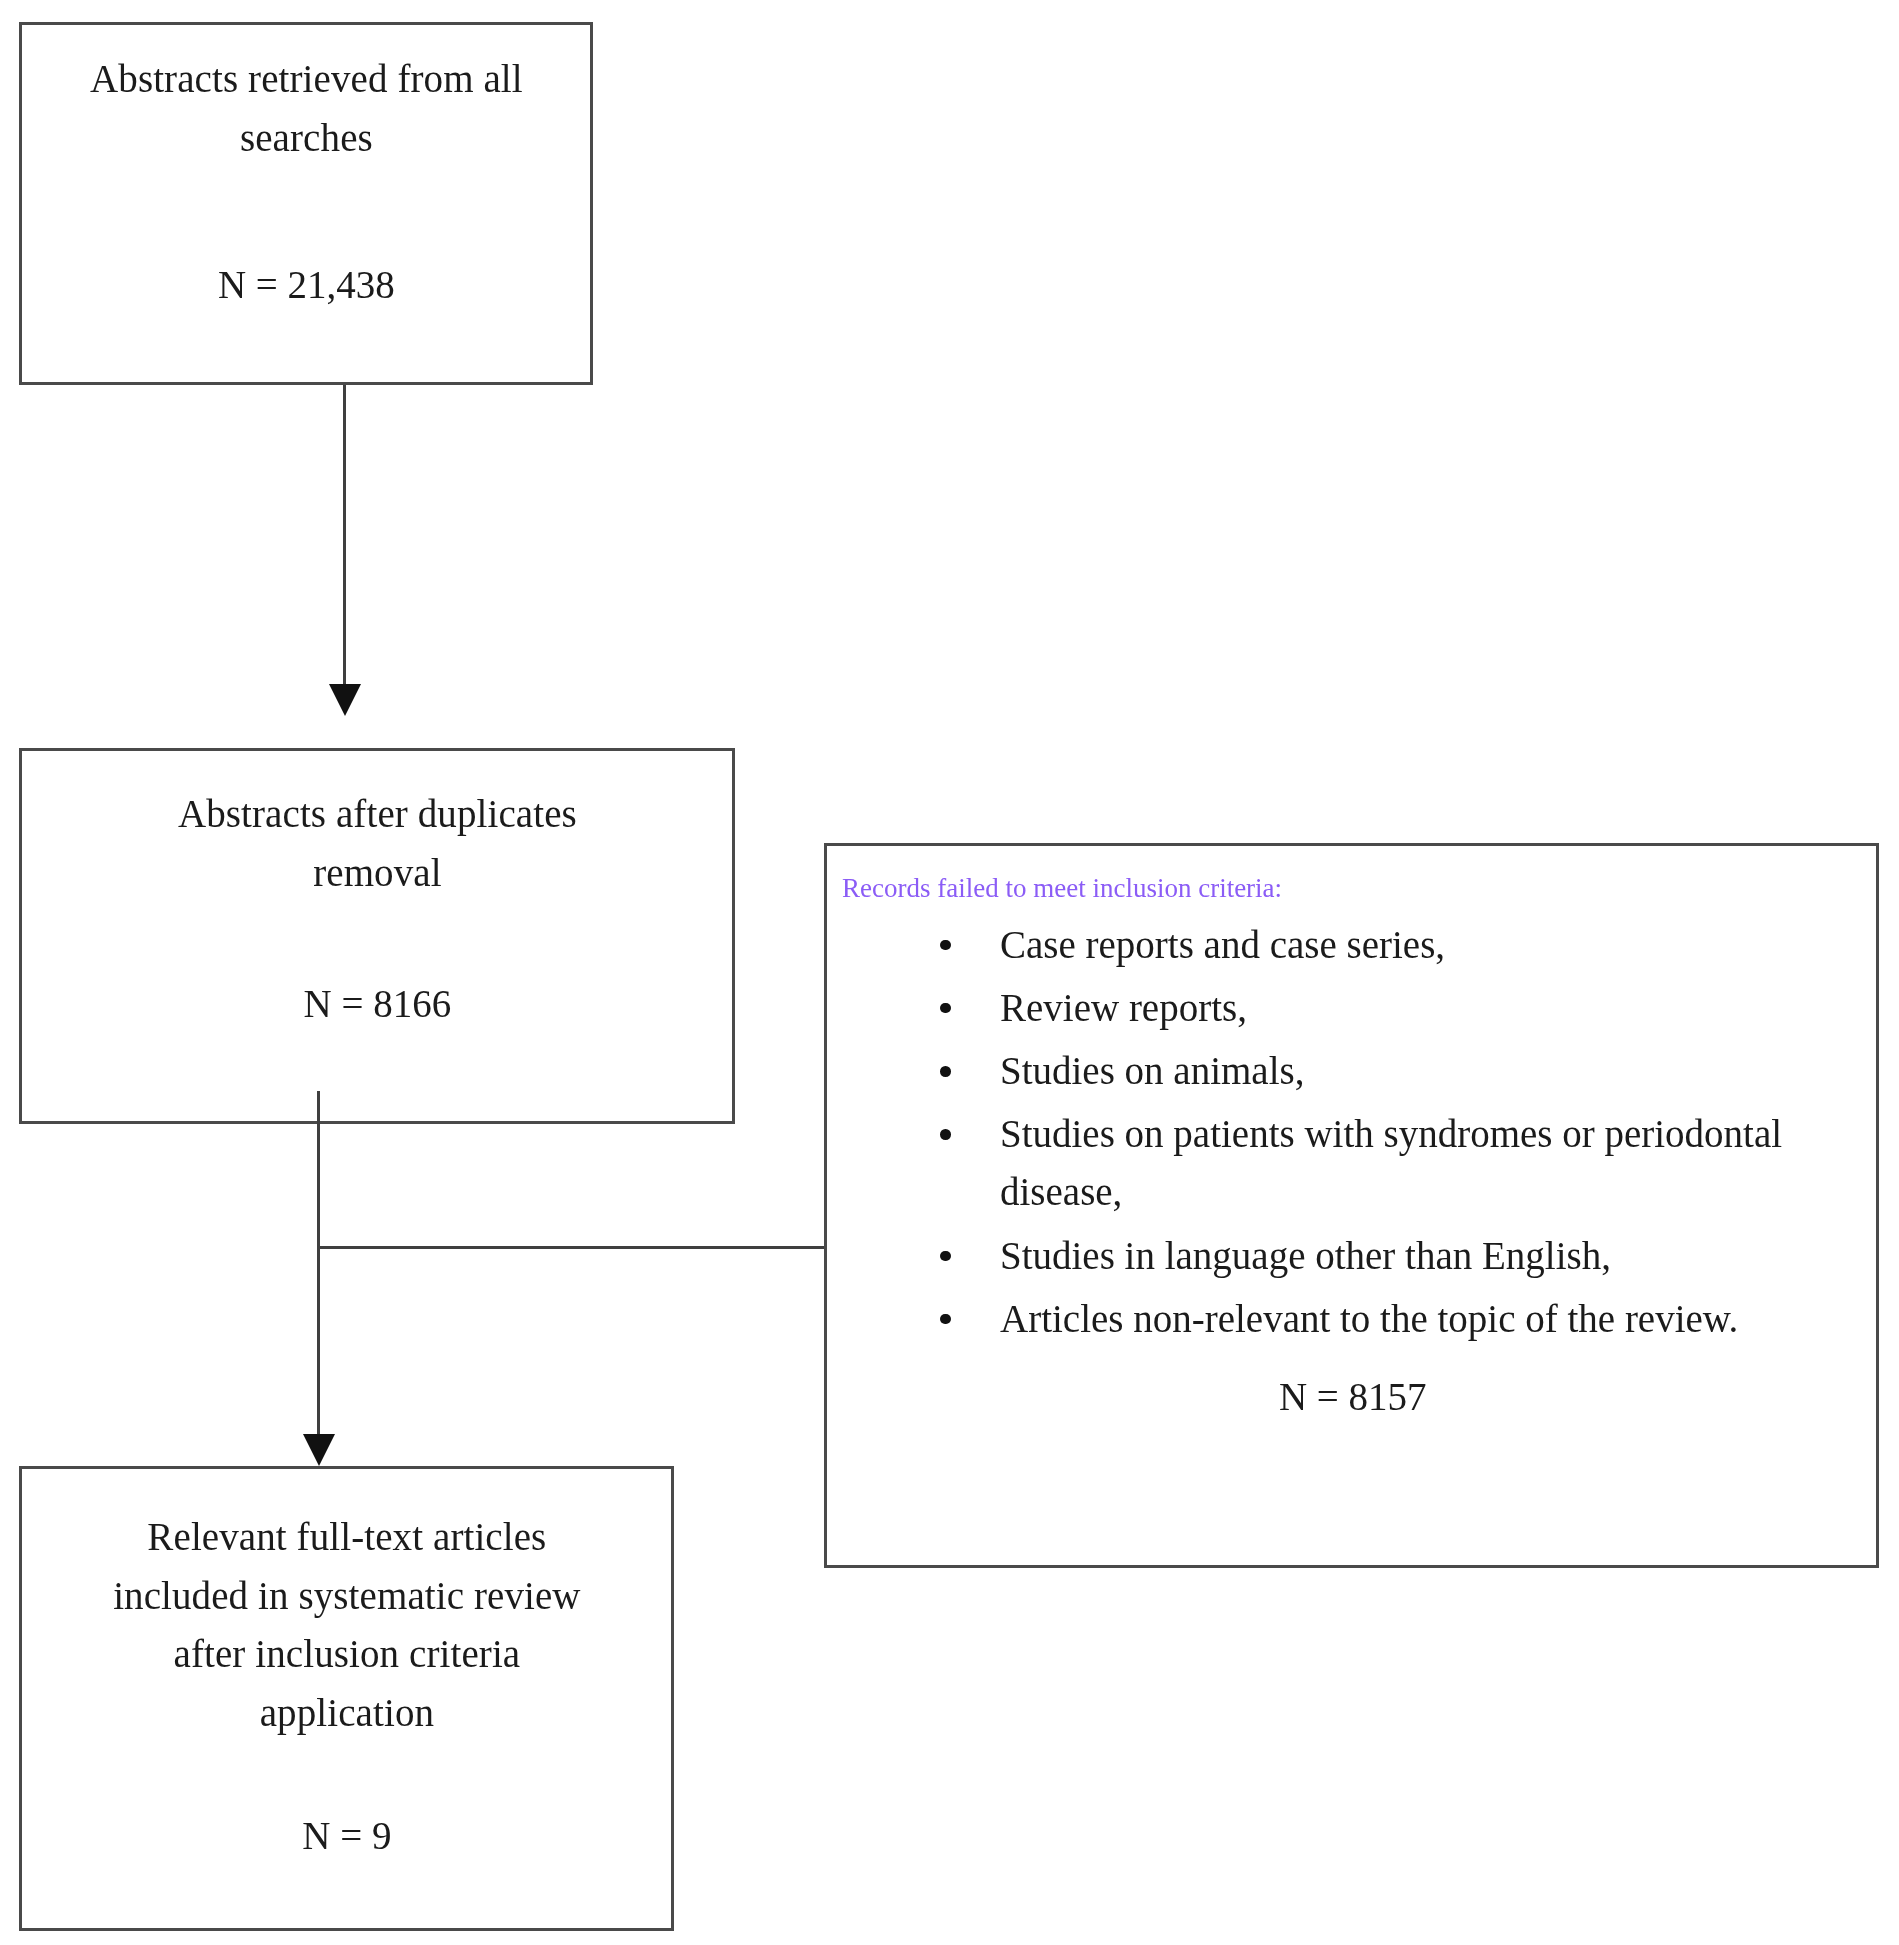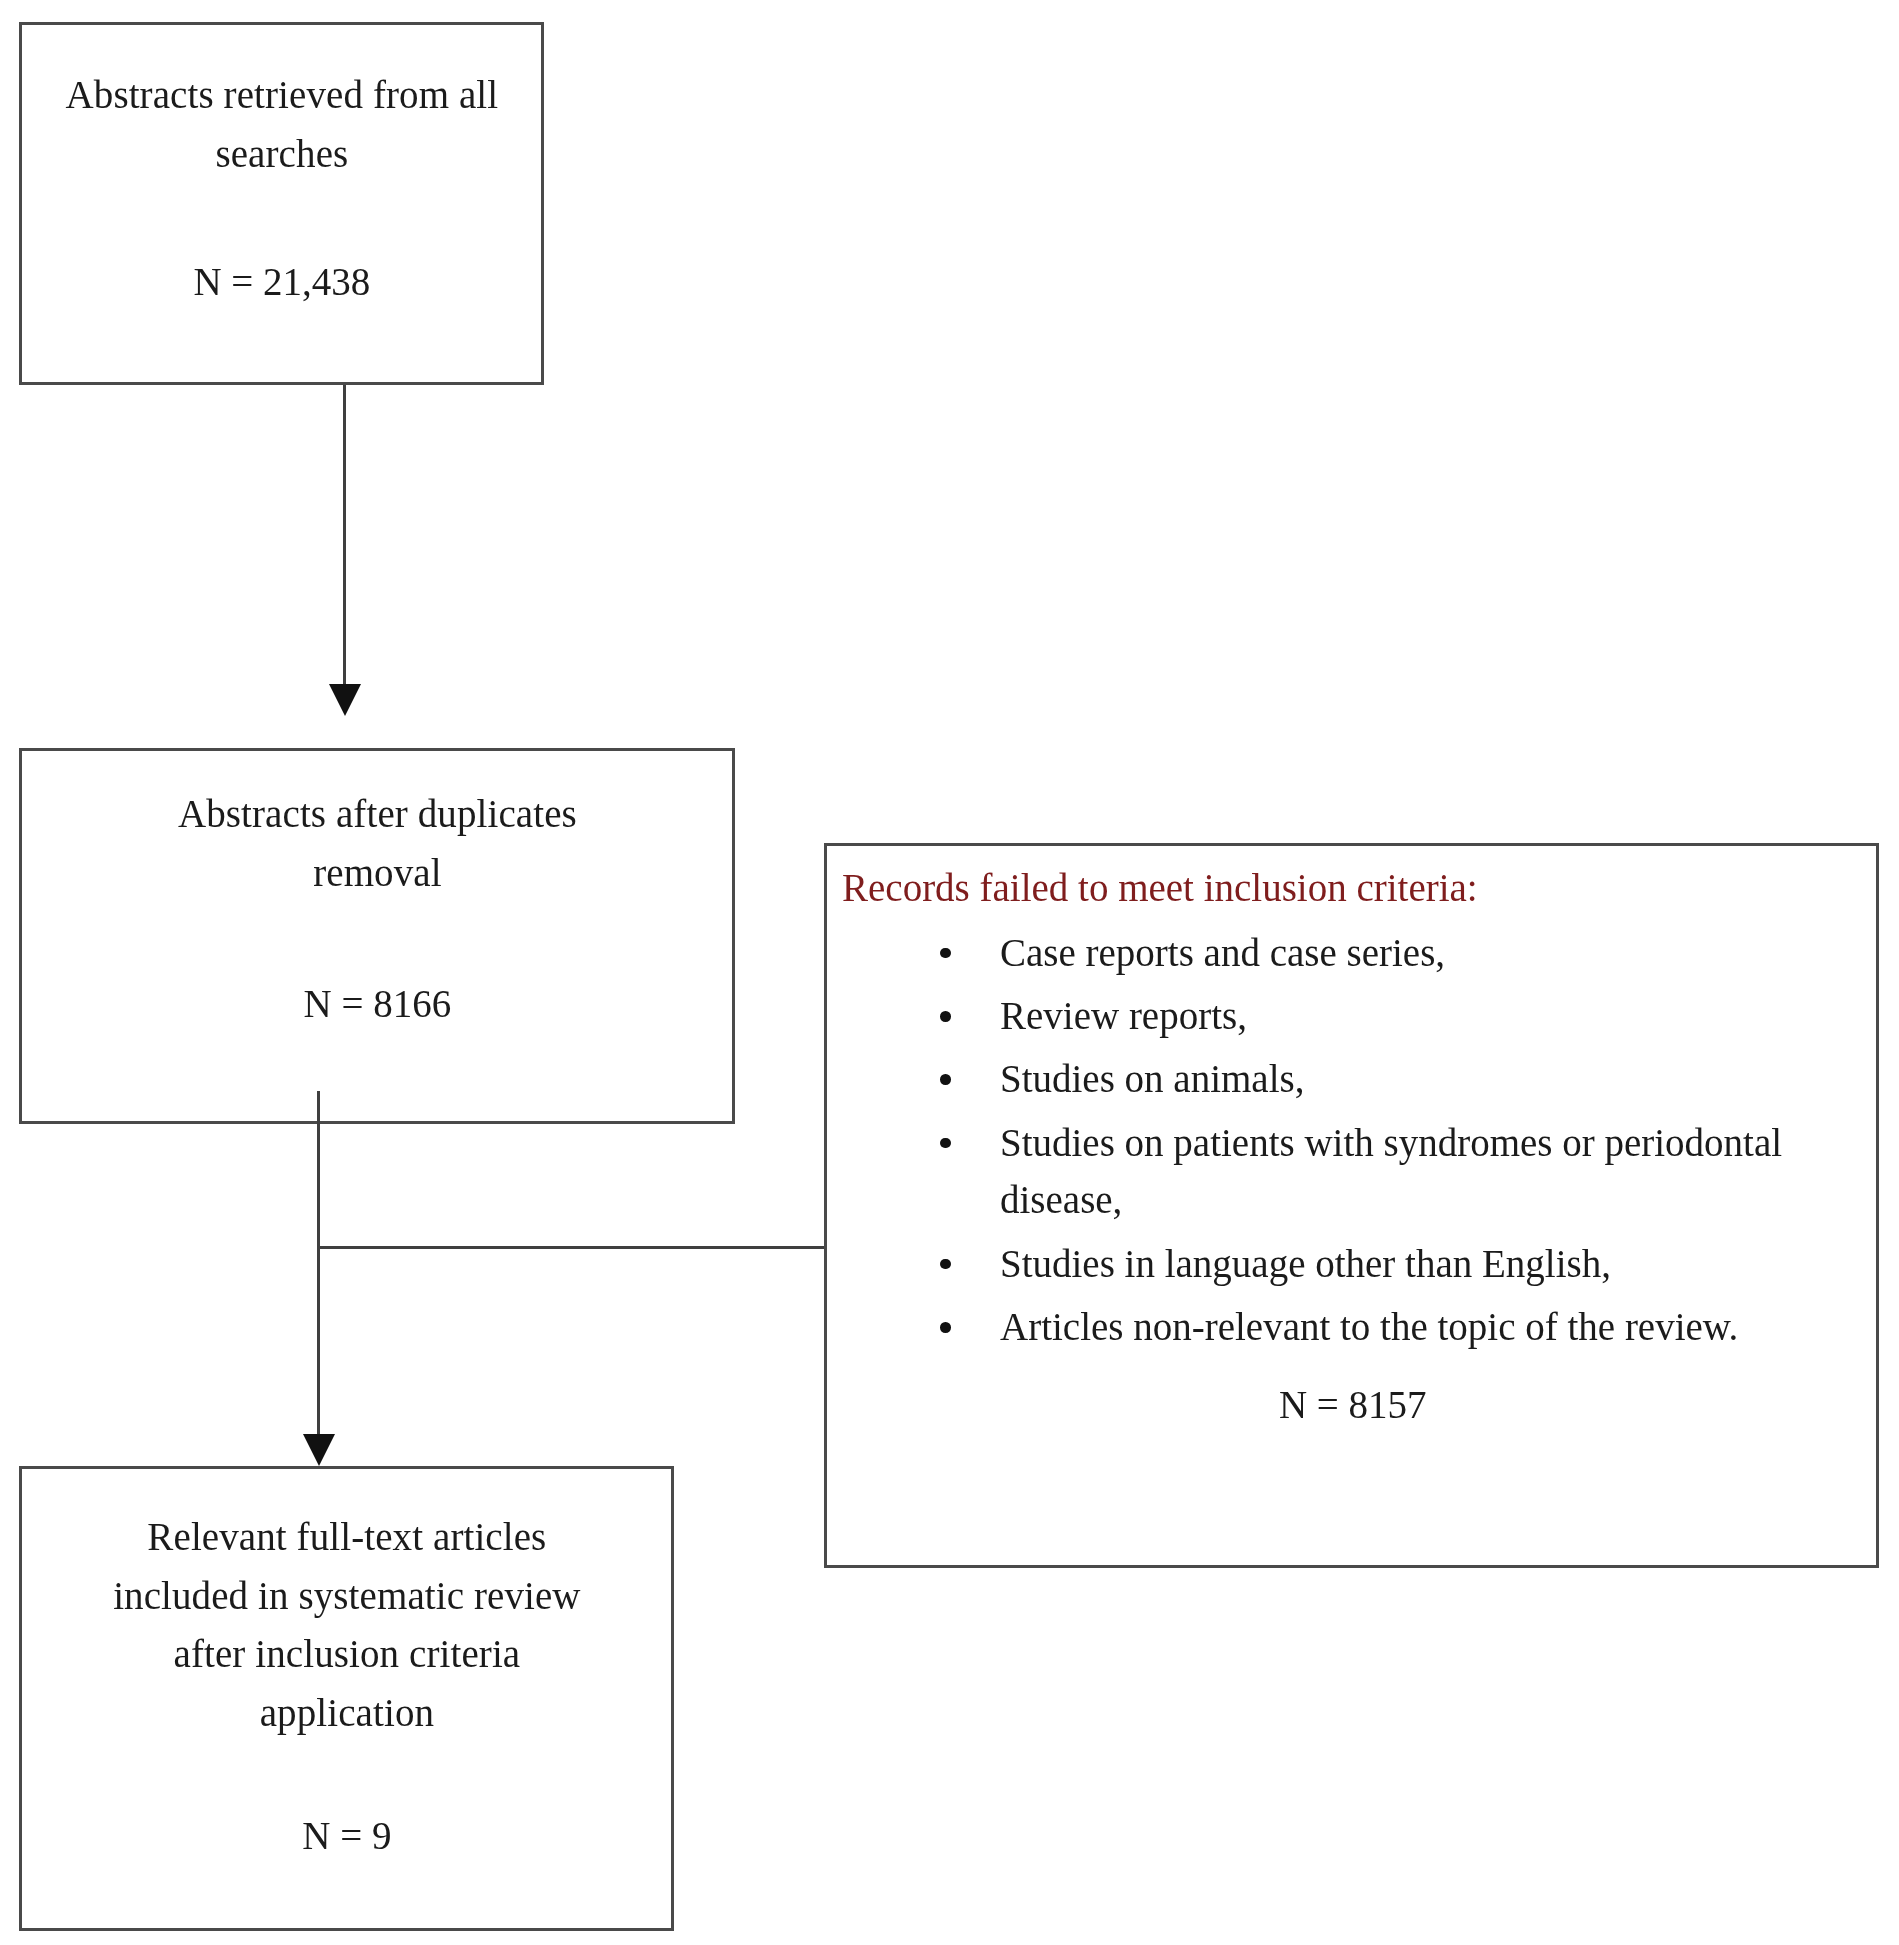--- a/index.html
+++ b/index.html
@@ -48,23 +48,24 @@
   .box-count {
     font-size: 39px;
     line-height: 1.5;
     color: #1b1b1b;
   }
 
   
   #box-retrieved {
     left: 19.4px;
     top: 22px;
-    width: 525px;
+    width: 574px;
     height: 363px;
-    padding-top: 41px;
+    padding-top: 25px;
+    gap: 19px;
   }
   #box-retrieved .box-title { width: 475px; }
   #box-retrieved .box-count { margin-top: 70px; }
 
   
   #box-deduped {
     left: 19.4px;
     top: 748px;
     width: 716px;
     height: 376px;
@@ -91,24 +92,25 @@
     top: 843px;
     width: 1055px;
     height: 725px;
     box-sizing: border-box;
     border: 3.1px solid #4a4a4a;
     background: #ffffff;
     padding: 16.3px 12.5px 0 15px;
   }
 
   .excluded-heading {
-    font-size: 39px;
+    font-size: 27px;
     line-height: 1.35;
-    color: #7f1d1d;
+    color: #8b5cf6;
     white-space: nowrap;
+    margin-top: 8px;
   }
 
   .excluded-list {
     list-style: none;
     margin: 8.8px 0 0 0;
     padding: 0;
   }
 
   .excluded-list li {
     position: relative;

